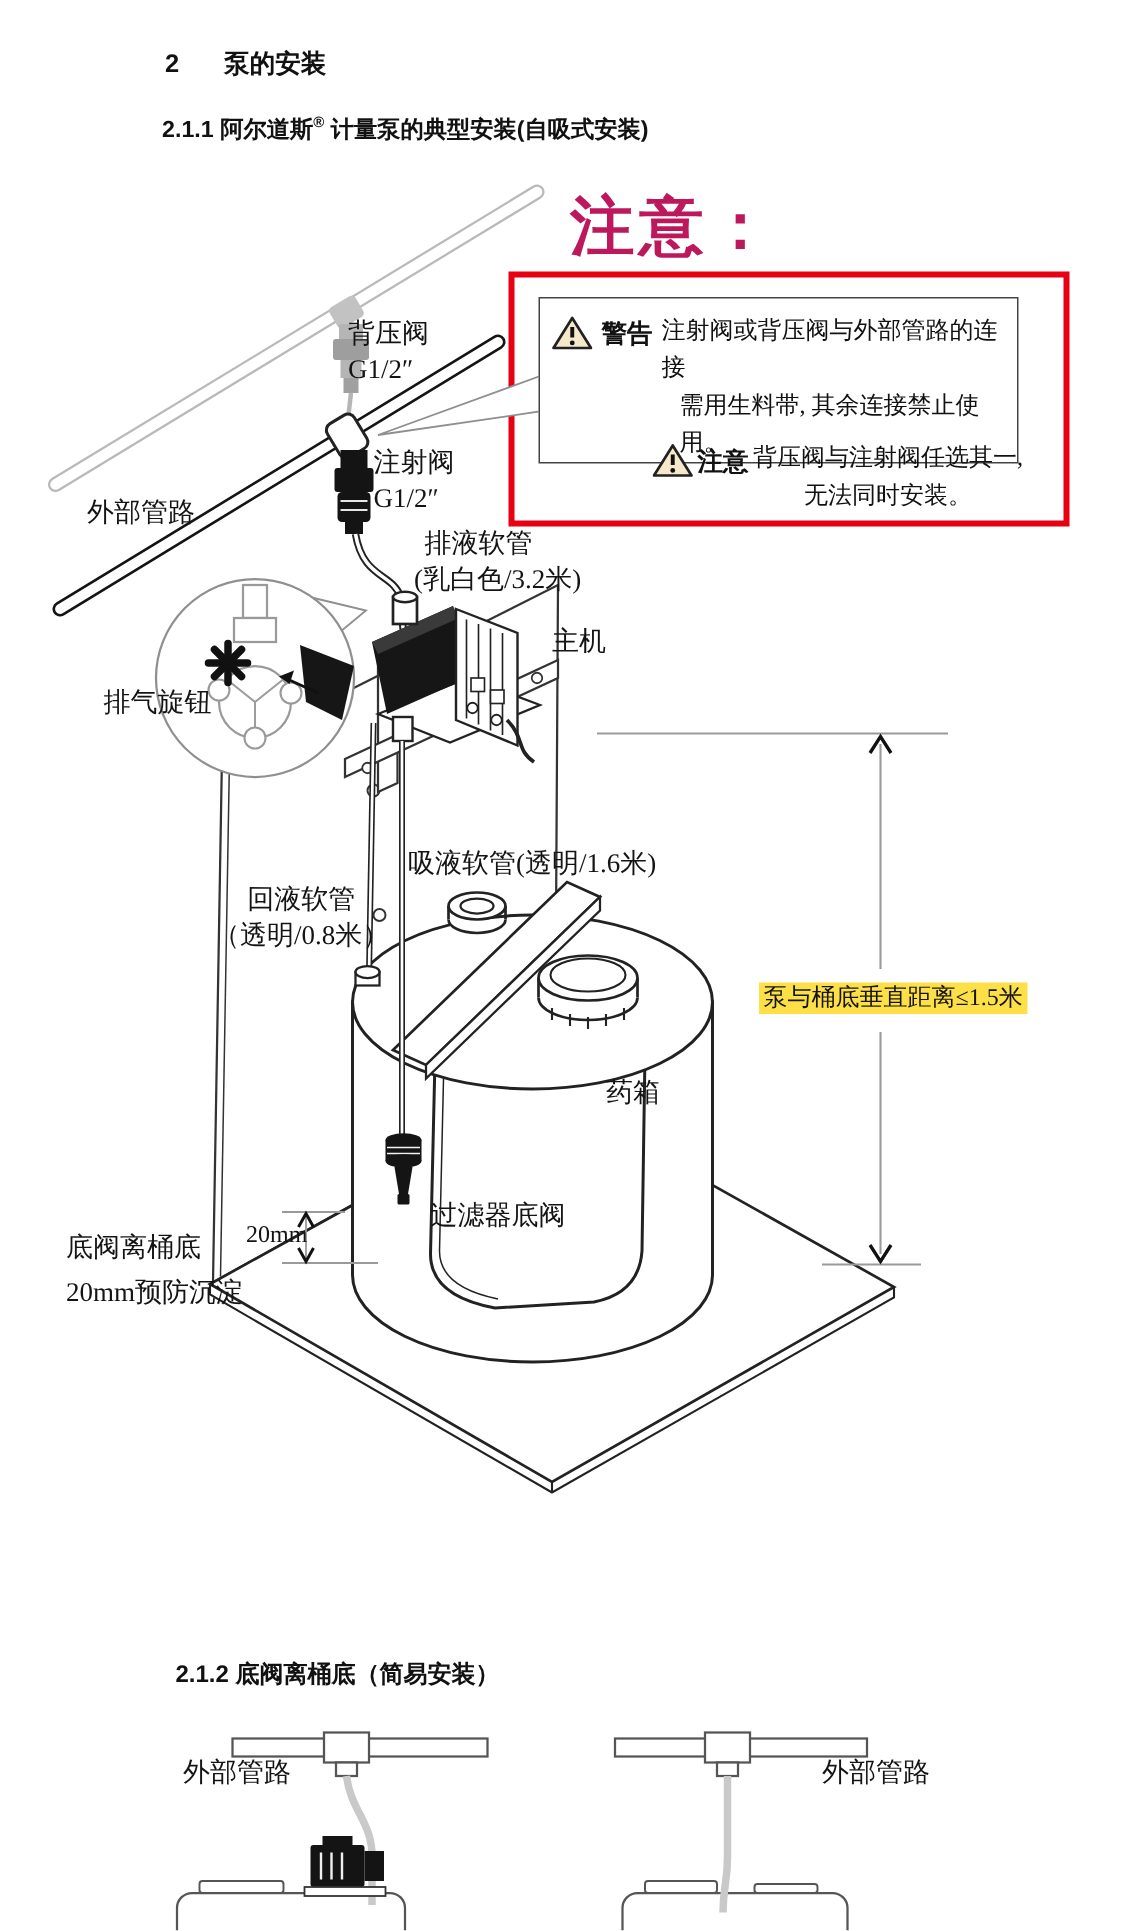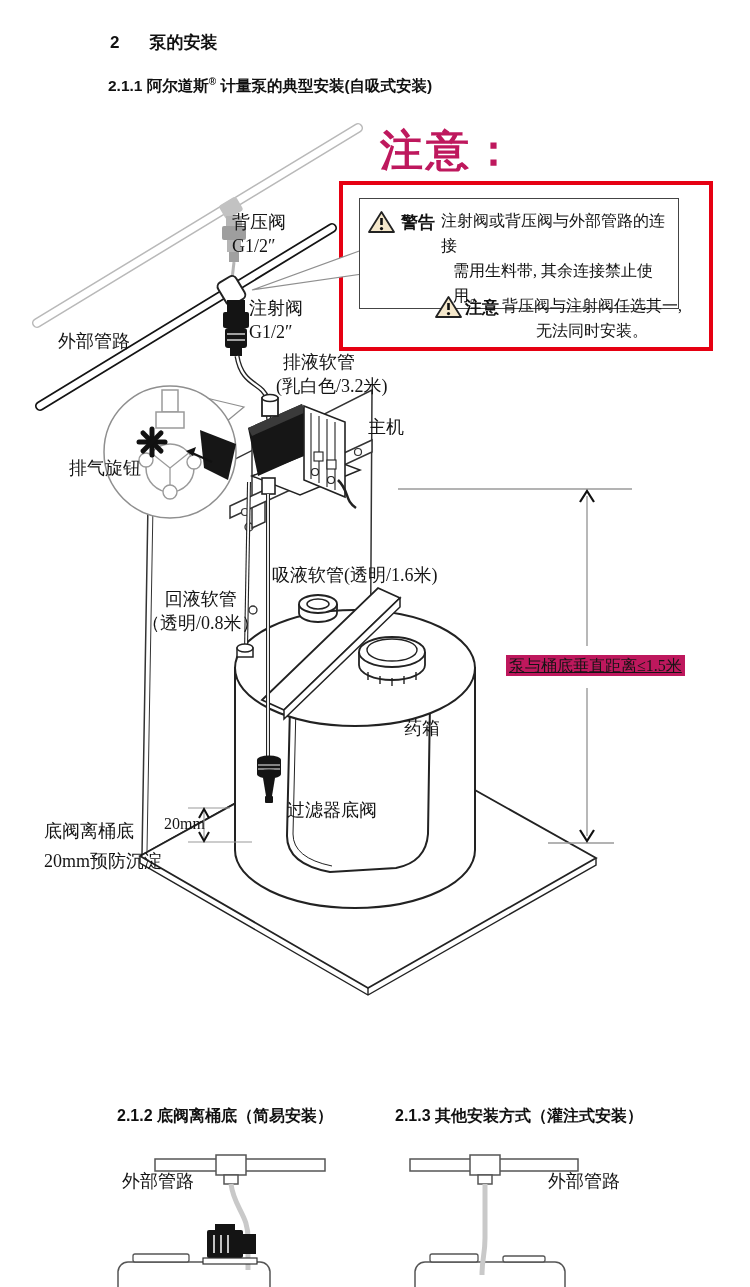--- a/index.html
+++ b/index.html
@@ -17,21 +17,21 @@
        font-size:43px;letter-spacing:3px;color:#be185d;}
   .notice-area{position:absolute;left:345px;top:187px;width:362px;height:158px;z-index:2;}
   .warn-box{position:absolute;left:14px;top:11px;width:320px;box-sizing:border-box;
        border:1.5px solid #444;background:#fff;padding:9px 7px 0 8px;display:flex;gap:6px;}
   .tri{flex-shrink:0;margin-top:2px;}
   .notice-label{font-weight:bold;font-size:17px;margin-top:3px;flex-shrink:0;}
   .notice-text{font-family:Liberation Serif, serif;font-size:16px;line-height:25px;}
   .warn-line2{margin-left:12px;}
   .caution-row{position:absolute;left:90px;top:106px;display:flex;gap:3px;}
   .caution-line2{text-align:center;}
-  .dim-label{background:#be185d;padding:0 3px;text-decoration:underline;}
+  .dim-label{background:#fde047;padding:0 3px;}
   .sec-head{position:absolute;z-index:2;font-weight:bold;font-size:16px;}
 </style>
 </head>
 <body>
 
 <div class="page">
 
   <svg class="diagram-svg" width="750" height="1287" viewBox="0 0 750 1287">
 
     <g>
@@ -284,17 +284,16 @@
   <div class="lbl small dim-label" style="left:506px;top:655px;">泵与桶底垂直距离≤1.5米</div>
   <div class="lbl" style="left:404px;top:717px;">药箱</div>
   <div class="lbl" style="left:287px;top:799px;text-align:center;">过滤器底阀</div>
   <div class="lbl small" style="left:164px;top:813px;">20mm</div>
   <div class="lbl" style="left:44px;top:816px;line-height:30px;">
     <div>底阀离桶底</div>
     <div>20mm预防沉淀</div>
   </div>
 
   <div class="sec-head" style="left:117px;top:1106px;">2.1.2  底阀离桶底（简易安装）</div>
-  <div class="sec-head" style="left:395px;top:1106px;">2.1.3  其他安装方式（灌注式安装）</div>
   <div class="lbl" style="left:122px;top:1170px;">外部管路</div>
   <div class="lbl" style="left:548px;top:1170px;">外部管路</div>
 
 </div>
 
 </body></html>

